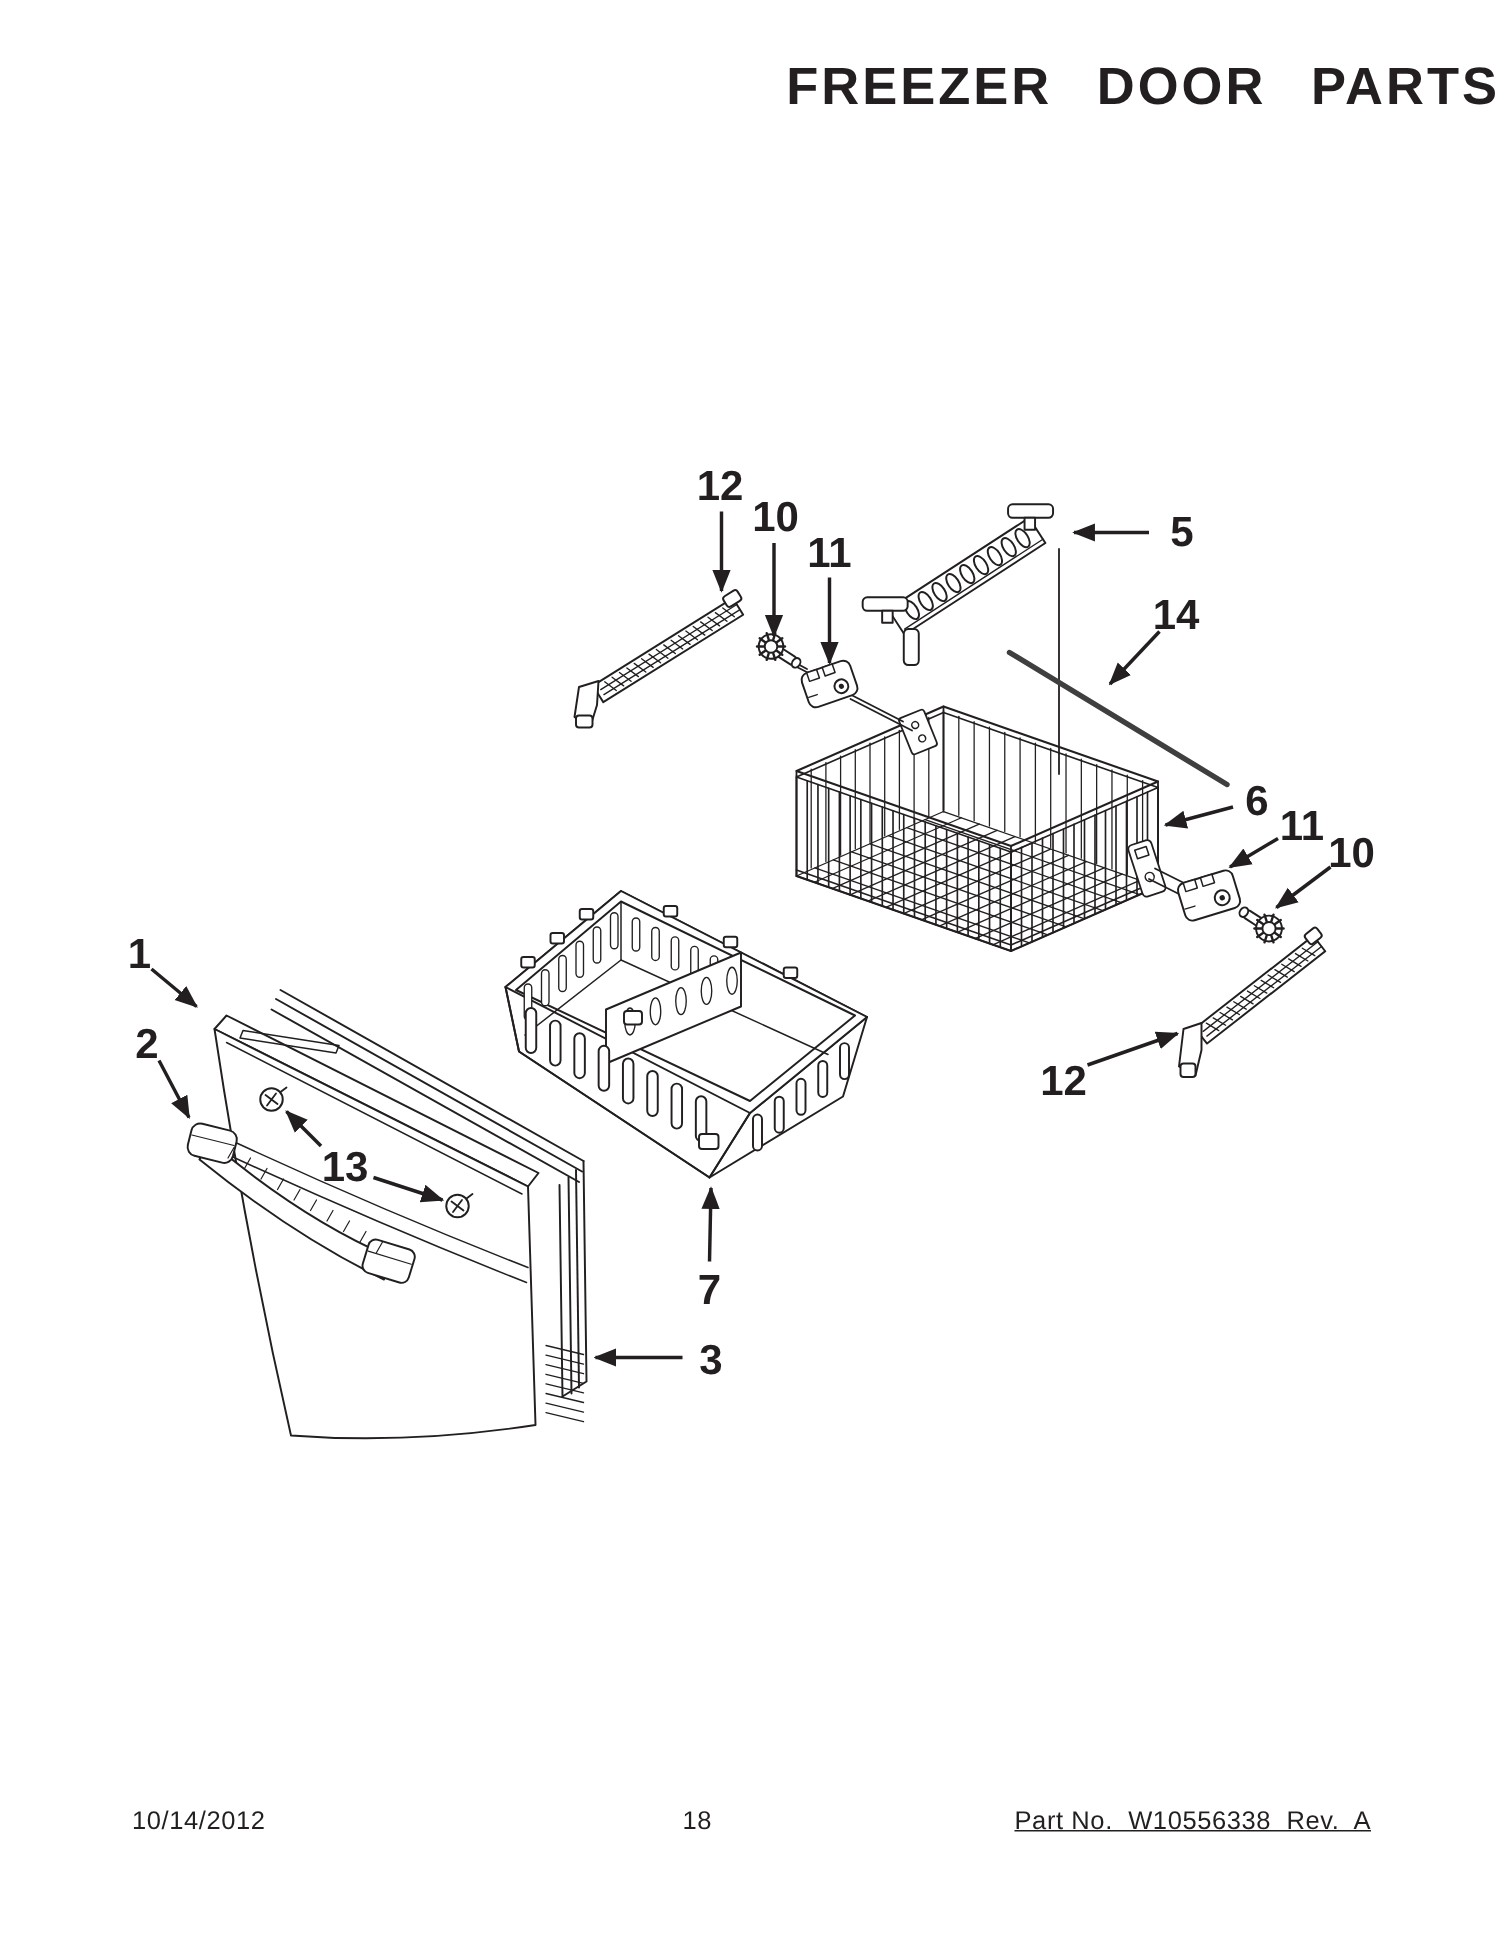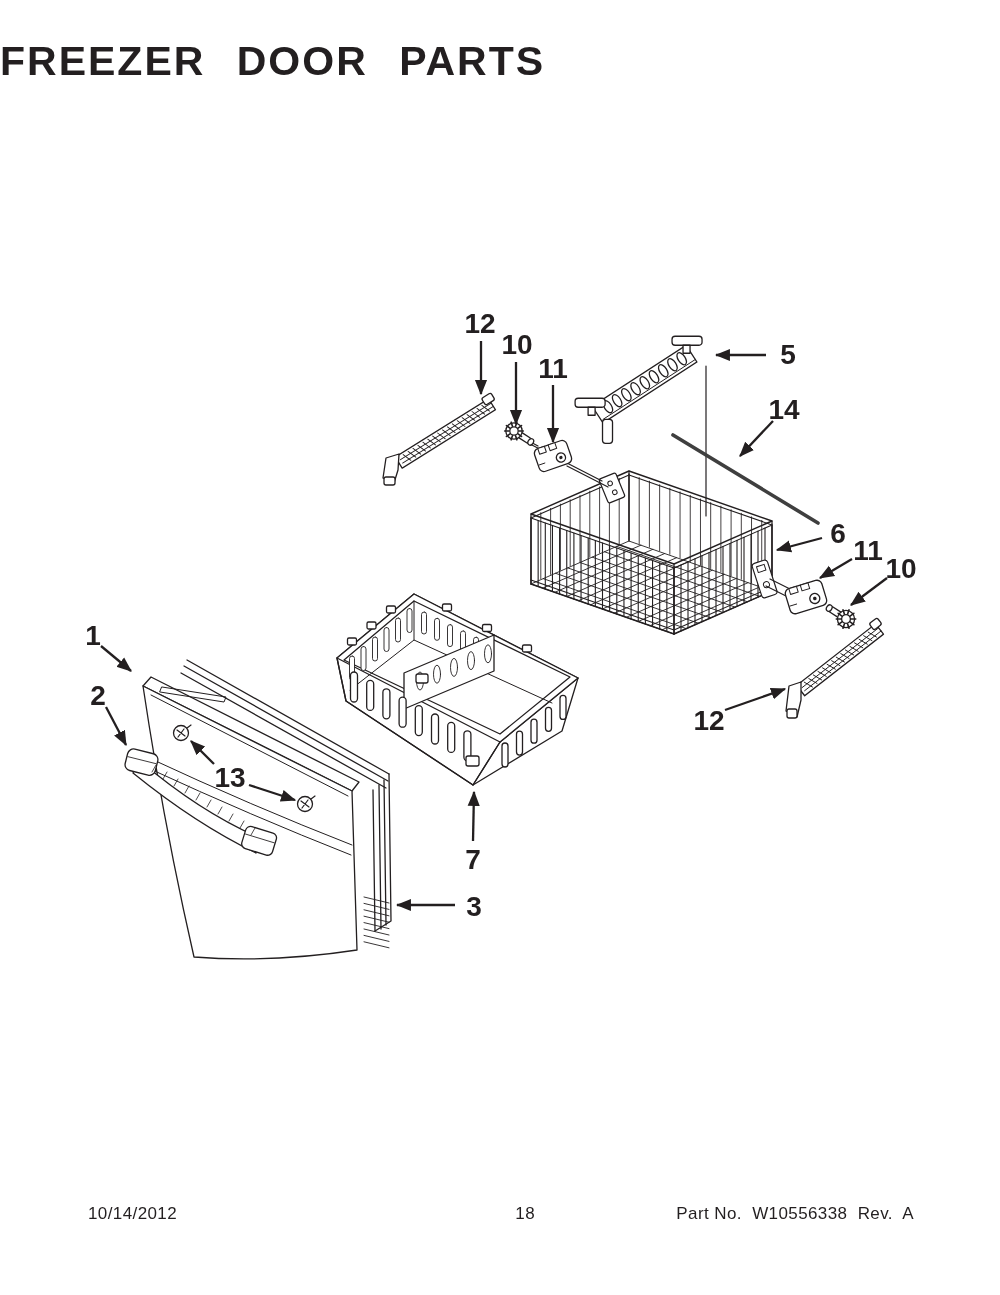--- a/index.html
+++ b/index.html
@@ -1,27 +1,27 @@
 <!DOCTYPE html>
 <html><head>
 <meta charset="utf-8">
 <style>
   html,body{margin:0;padding:0;}
   body{
     width:1000px;height:1295px;position:relative;background:#ffffff;
     font-family:"Liberation Sans",sans-serif;color:#231f20;overflow:hidden;
   }
   .page-title{
-    position:absolute;top:38px;left:0;width:1000px;text-align:left;
-    font-size:41px;font-weight:bold;letter-spacing:2px;word-spacing:18px;
+    position:absolute;top:38px;left:0;width:1000px;text-align:right;
+    font-size:35px;font-weight:bold;letter-spacing:2px;word-spacing:18px;
   }
   .footer{position:absolute;top:1204px;left:0;width:1000px;font-size:17px;letter-spacing:.4px;}
   .footer .date{position:absolute;left:88px;top:0;}
-  .footer .pageno{position:absolute;left:455px;top:0;width:80px;text-align:right;}
-  .footer .partno{position:absolute;right:86px;top:0;white-space:pre;}
+  .footer .pageno{position:absolute;left:455px;top:0;width:80px;text-align:left;}
+  .footer .partno{position:absolute;right:86px;top:0;white-space:pre;text-decoration:underline;}
   svg#diagram{position:absolute;left:0;top:0;}
   .callout{font-family:"Liberation Sans",sans-serif;font-size:28px;font-weight:bold;fill:#231f20;text-anchor:middle;}
   .arrow{stroke:#231f20;stroke-width:2.3;fill:none;}
 </style>
 </head>
 <body>
 
 <div class="page-title">FREEZER DOOR PARTS</div>
 
 <svg id="diagram" width="1000" height="1295" viewBox="0 0 1000 1295">

